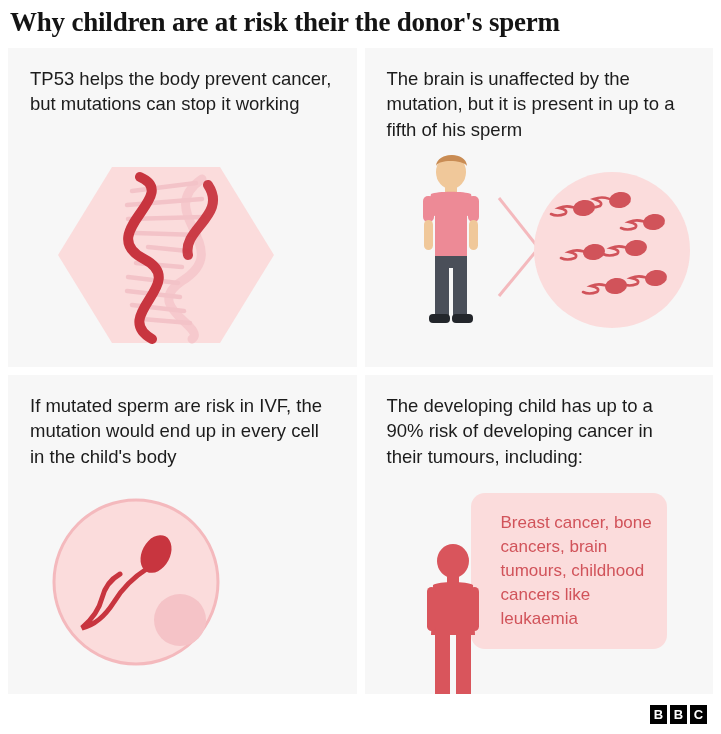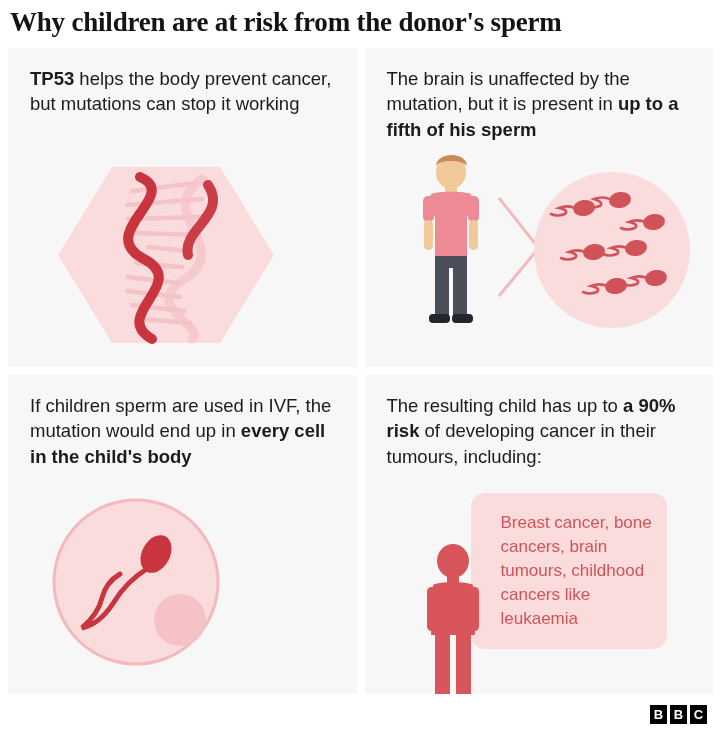--- a/index.html
+++ b/index.html
@@ -47,21 +47,21 @@
     padding: 18px 20px 10px 22px;
     overflow: hidden;
   }
   .panel-text {
     font-size: 18.5px;
     line-height: 1.38;
     color: #1c1c1c;
     font-family: "Liberation Sans", sans-serif;
   }
   .panel-text b {
-    font-weight: bold;
+    font-weight: normal;
     margin-top: 24px;
   }
   .art {
     position: absolute;
     left: 0;
     right: 0;
     bottom: 0;
     top: 96px;
     display: flex;
     align-items: center;
@@ -119,21 +119,21 @@
     right: 10px;
     top: 106px;
     bottom: 6px;
   }
 </style>
 </head>
 <body>
 
 <div class="infographic">
 
-  <div class="headline">Why children are at risk from the donor's sperm</div>
+  <div class="headline">Why children are at risk their the donor's sperm</div>
 
   <div class="grid">
 
     <div class="panel">
       <div class="panel-text">
         <b>TP53</b><span> helps the body prevent cancer, but mutations can stop it working</span>
       </div>
       <div class="art">
         <svg width="300" height="200" viewBox="0 0 300 200">
 
@@ -222,37 +222,37 @@
               <ellipse cx="237" cy="136" rx="11" ry="8" transform="rotate(-8 237 136)"></ellipse>
               <ellipse cx="277" cy="128" rx="11" ry="8" transform="rotate(-8 277 128)"></ellipse>
             </g>
           </g>
         </svg>
       </div>
     </div>
 
     <div class="panel">
       <div class="panel-text">
-        <span>If children sperm are used in IVF, the mutation would end up in </span><b>every cell in the child's body</b>
+        <span>If mutated sperm are risk in IVF, the mutation would end up in </span><b>every cell in the child's body</b>
       </div>
       <div class="art" style="justify-content:flex-start; padding-left:36px;">
         <svg width="200" height="200" viewBox="0 0 200 200">
           <circle cx="92" cy="100" r="82" fill="#fbdcdc" stroke="#f4b9bd" stroke-width="3"></circle>
           <circle cx="136" cy="138" r="26" fill="#f5c3c7"></circle>
 
           <path d="M104,86 q-22,14 -34,34 q-14,22 -32,26 q16,-14 20,-30 q4,-16 18,-24" fill="none" stroke="#c8353f" stroke-width="5" stroke-linecap="round"></path>
 
           <ellipse cx="112" cy="72" rx="14" ry="20" transform="rotate(28 112 72)" fill="#c8353f"></ellipse>
         </svg>
       </div>
     </div>
 
     <div class="panel">
       <div class="panel-text">
-        <span>The resulting child has up to </span><b>a 90% risk</b><span> of developing cancer in their tumours, including:</span>
+        <span>The developing child has up to </span><b>a 90% risk</b><span> of developing cancer in their tumours, including:</span>
       </div>
       <div class="panel4-art">
         <div class="bubble">Breast cancer, bone cancers, brain tumours, childhood cancers like leukaemia</div>
         <svg class="child-fig" width="86" height="190" viewBox="0 0 86 190">
           <ellipse cx="40" cy="22" rx="16" ry="17" fill="#d9555c"></ellipse>
           <rect x="34" y="36" width="12" height="8" fill="#d9555c"></rect>
           <path d="M20,46 C26,42 54,42 60,46 L62,96 L18,96 Z" fill="#d9555c"></path>
           <rect x="14" y="48" width="9" height="44" rx="4.5" fill="#d9555c"></rect>
           <rect x="57" y="48" width="9" height="44" rx="4.5" fill="#d9555c"></rect>
           <rect x="22" y="94" width="15" height="72" fill="#d9555c"></rect>

